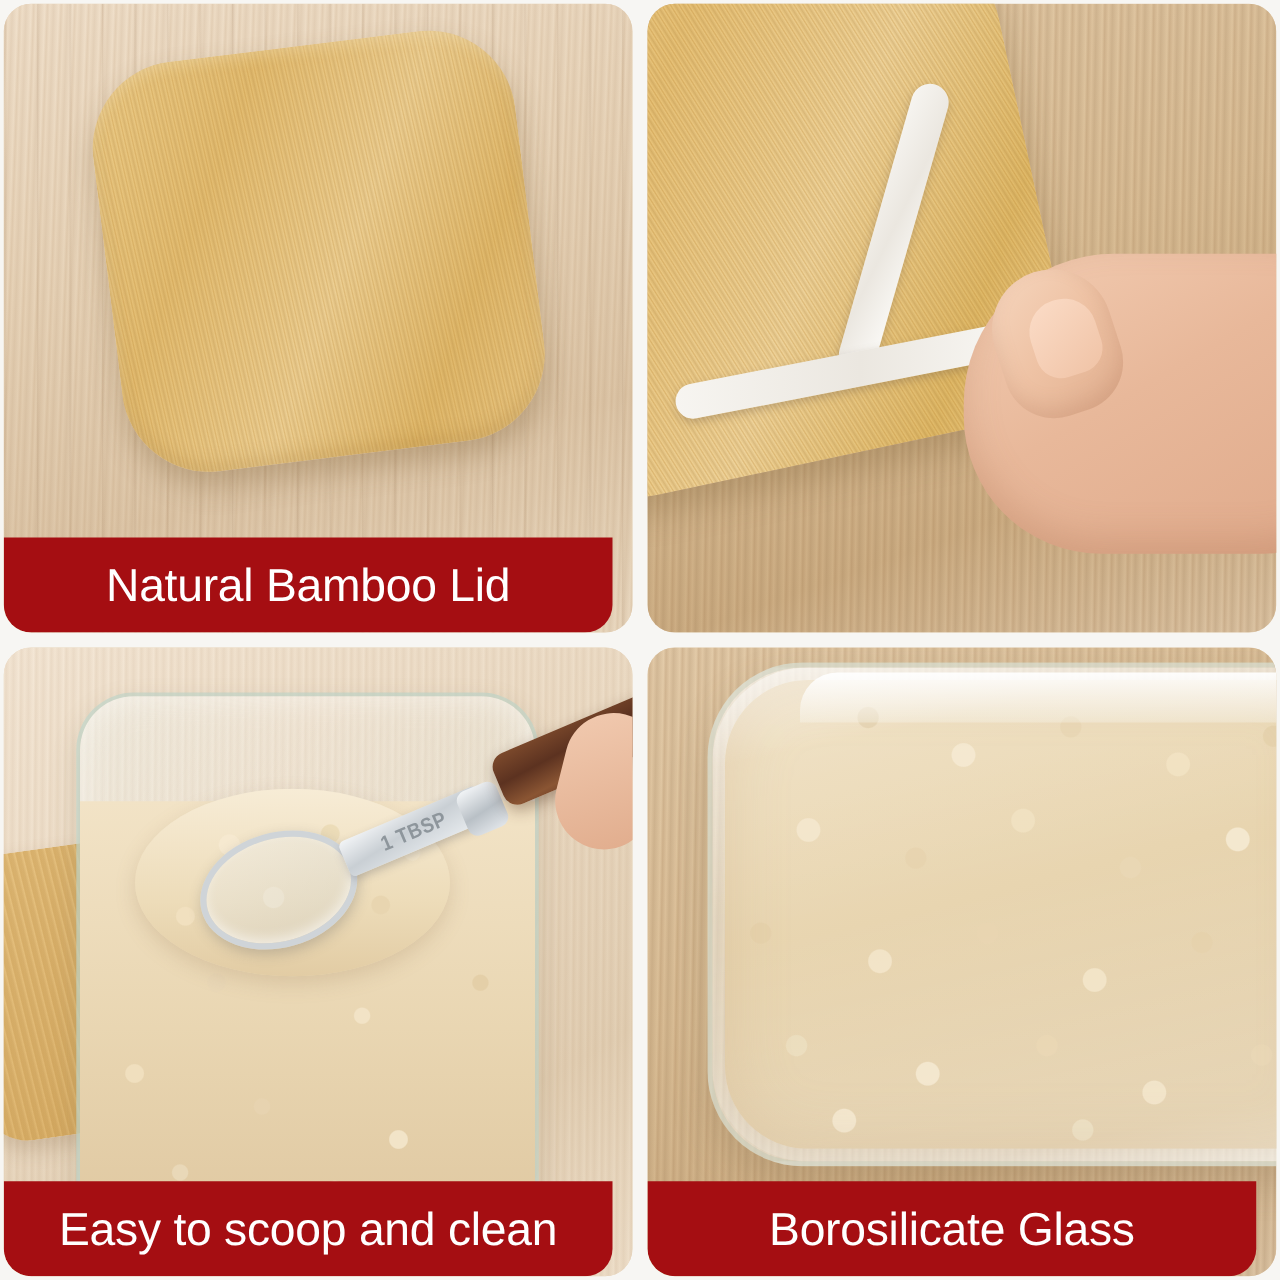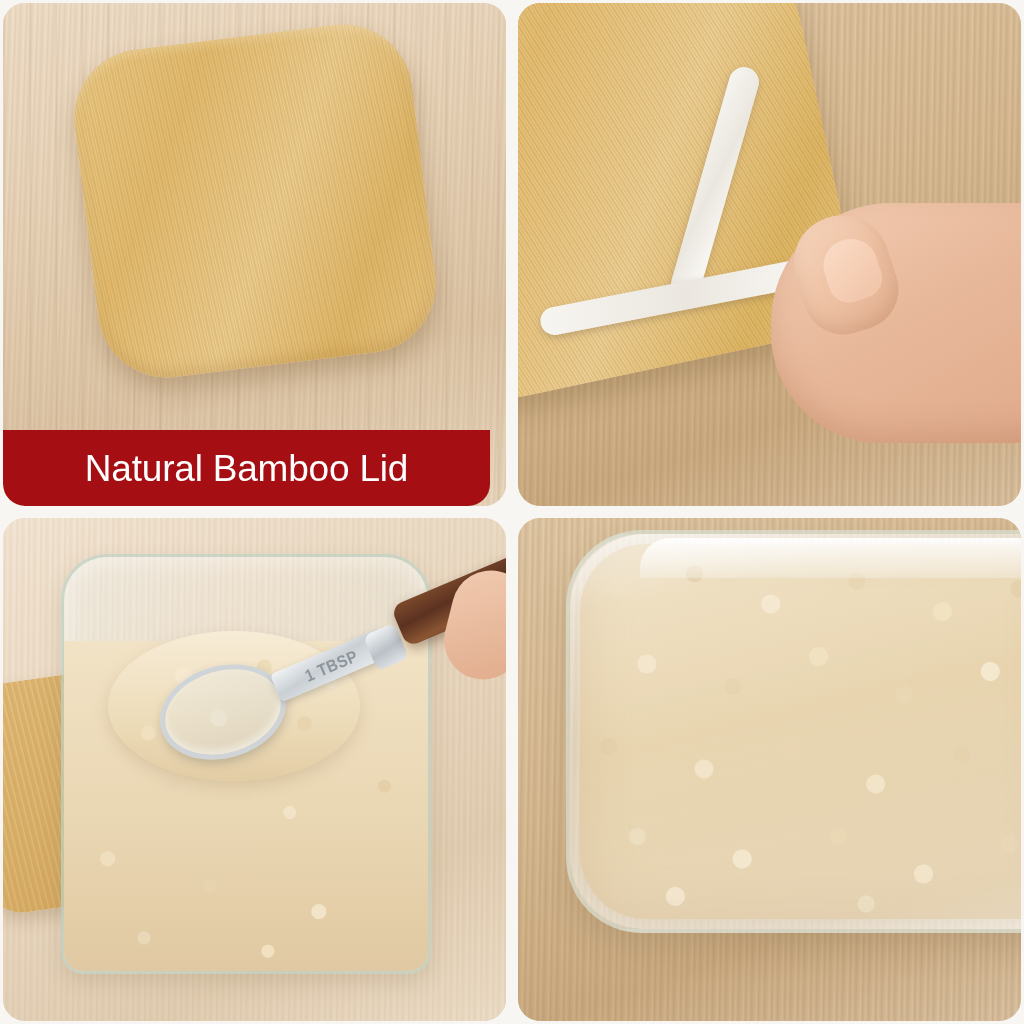--- a/index.html
+++ b/index.html
@@ -473,24 +473,30 @@
     <div class="jar">
       <div class="oats-fill"></div>
       <div class="oats-mound"></div>
     </div>
     <div class="scoop-bowl"></div>
     <div class="scoop-neck">
       <span class="scoop-label">1 TBSP</span>
     </div>
     <div class="scoop-ferrule"></div>
     <div class="scoop-handle"></div>
+    <div class="caption">
+      <span class="caption-text">Easy to scoop and clean</span>
+    </div>
   </div>
 
   <div class="panel">
     <div class="wood dark"></div>
     <div class="container-body">
       <div class="oats-dense"></div>
       <div class="glass-sheen"></div>
       <div class="glass-rim-top"></div>
     </div>
+    <div class="caption">
+      <span class="caption-text">Borosilicate Glass</span>
+    </div>
   </div>
 
 </div>
 
 </body></html>

